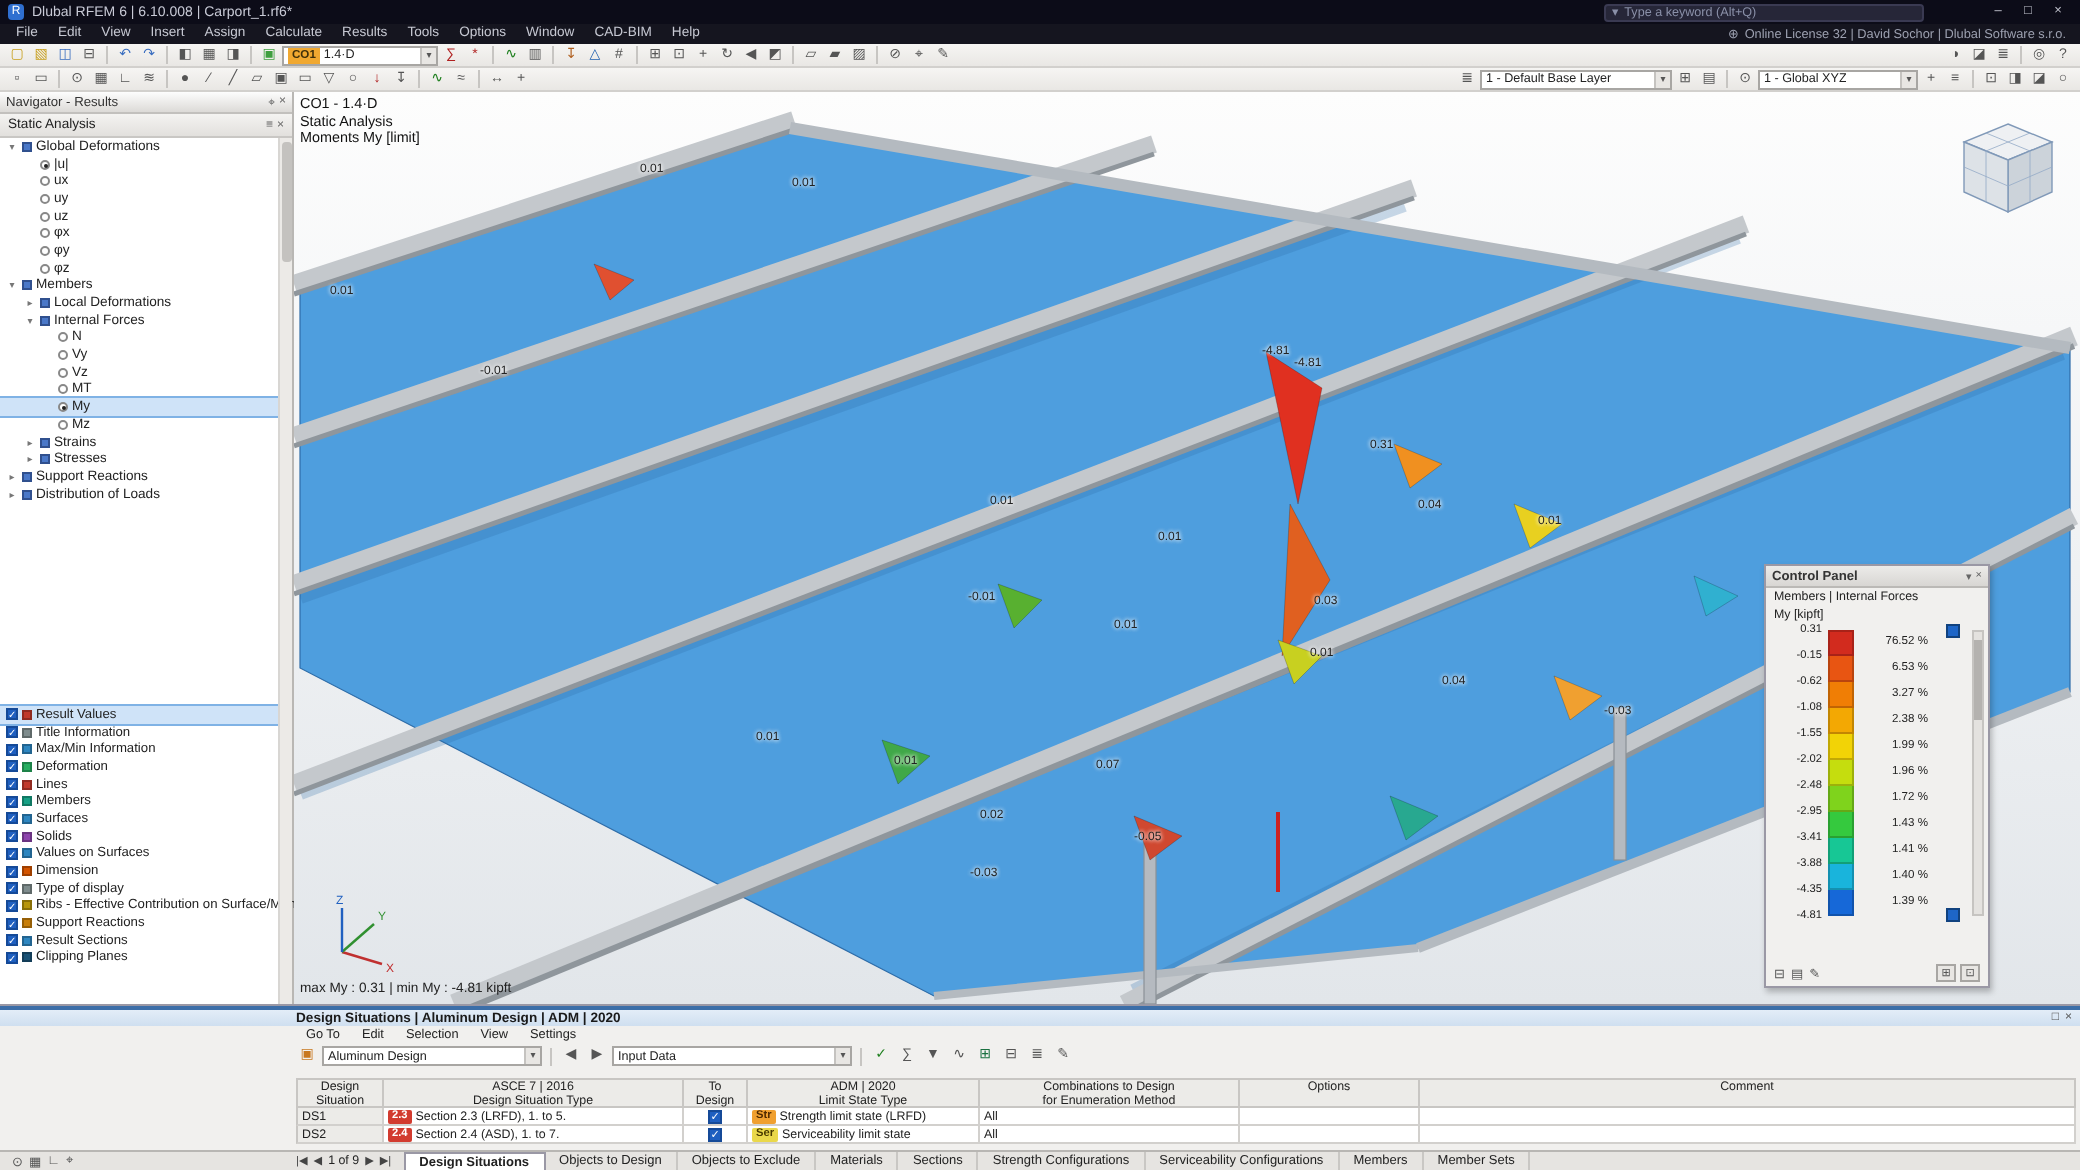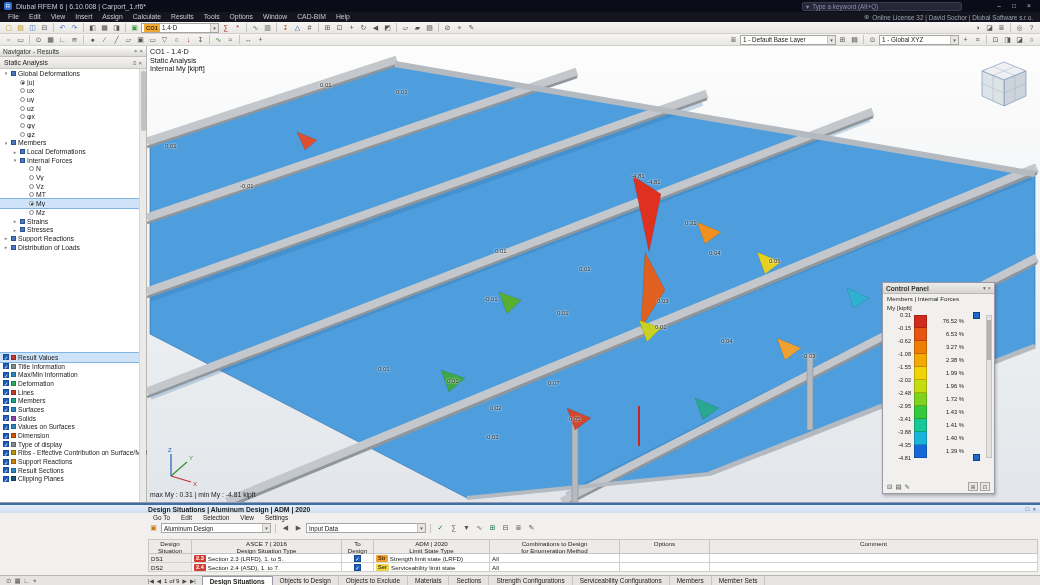--- a/index.html
+++ b/index.html
@@ -525,21 +525,21 @@
         <polygon points="548,352 572,362 556,374" fill="#28a890"></polygon>
         <polygon points="150,86 170,94 158,104" fill="#e05030"></polygon>
         <polygon points="700,242 722,252 706,262" fill="#30b0d0"></polygon>
         <polygon points="420,362 444,372 428,384" fill="#d04830"></polygon>
       </g>
     </svg>
 
     <div id="vp-info">
       <div>CO1 - 1.4·D</div>
       <div>Static Analysis</div>
-      <div>Internal My [kipft]</div>
+      <div>Moments My [limit]</div>
     </div>
 
     <div id="vp-labels">
         <span class="vp-label" style="left: 173px; top: 36px;">0.01</span>
         <span class="vp-label" style="left: 249px; top: 43px;">0.01</span>
         <span class="vp-label" style="left: 18px; top: 97px;">0.01</span>
         <span class="vp-label" style="left: 93px; top: 137px;">-0.01</span>
         <span class="vp-label" style="left: 484px; top: 127px;">-4.81</span>
         <span class="vp-label" style="left: 500px; top: 133px;">-4.81</span>
         <span class="vp-label" style="left: 538px; top: 174px;">0.31</span>

